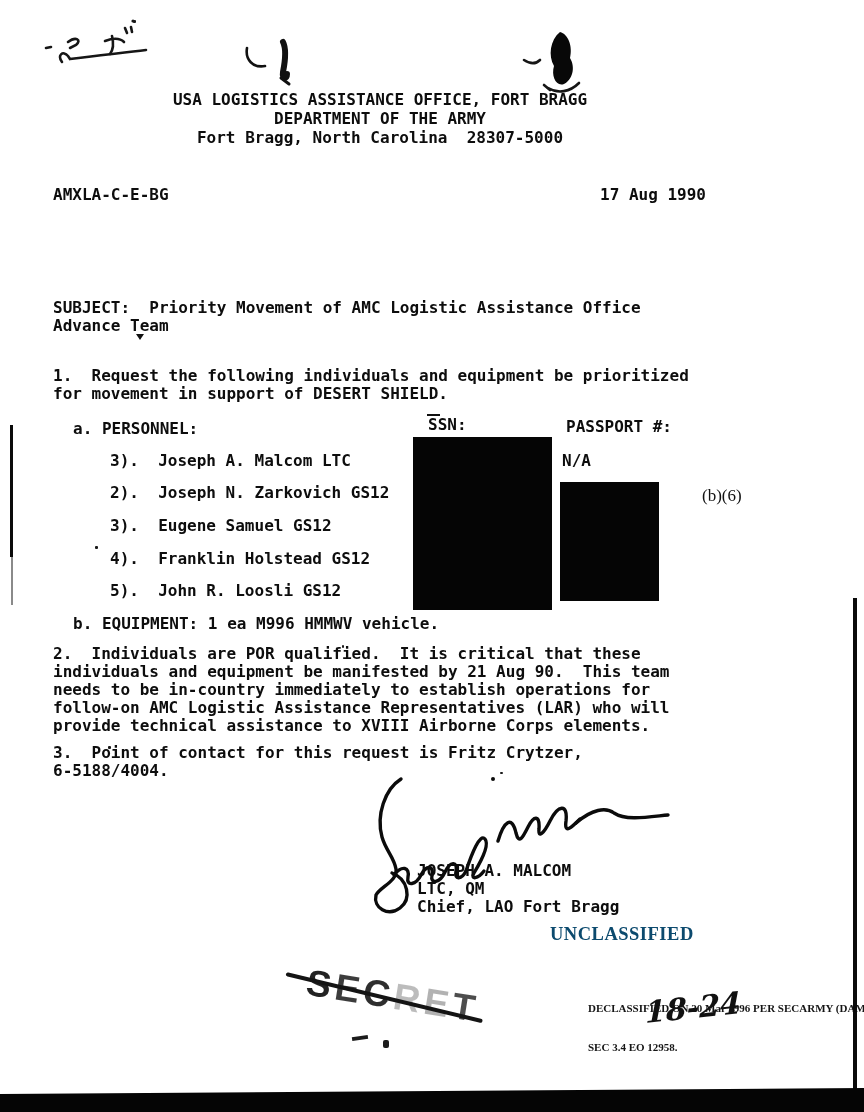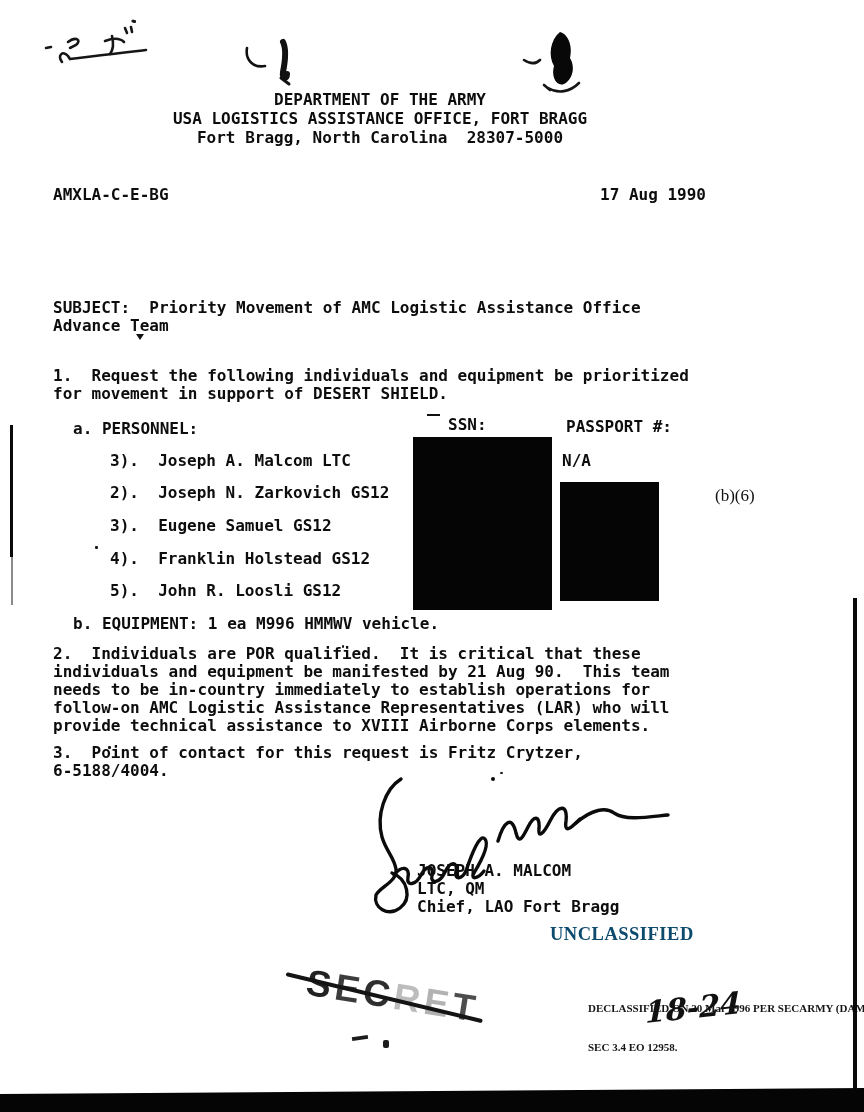--- a/index.html
+++ b/index.html
@@ -3,21 +3,21 @@
 <meta charset="utf-8">
 <style>
   html,body{margin:0;padding:0;background:#ffffff;}
   .page{position:relative;width:864px;height:1112px;background:#ffffff;overflow:hidden;
         font-family:"DejaVu Sans Mono",monospace;color:#0d0d0d;}
   .mono{position:absolute;white-space:pre;font-size:16px;line-height:18px;font-weight:bold;}
   .center-head{position:absolute;left:0;top:90px;width:760px;text-align:center;}
   .center-head div{white-space:pre;font-size:16px;line-height:19px;font-weight:bold;}
   .prow{height:32.6px;display:flex;align-items:center;white-space:pre;font-size:16px;font-weight:bold;}
   .redact{position:absolute;background:#050505;}
-  .serif-note{position:absolute;font-family:"Liberation Serif",serif;margin-left:13px;}
+  .serif-note{position:absolute;font-family:"Liberation Serif",serif;}
   .unclass{position:absolute;left:550px;top:924px;font-family:"Liberation Serif",serif;
            font-size:18.5px;font-weight:bold;letter-spacing:0.5px;color:#0c4a6e;}
   .declass{position:absolute;left:588px;top:976px;font-family:"Liberation Serif",serif;
            font-size:11px;font-weight:bold;line-height:13px;white-space:pre;color:#151515;}
   .handnum{position:absolute;left:645px;top:990px;font-family:"DejaVu Serif",serif;
            font-style:italic;font-weight:600;font-size:30px;transform:rotate(-6deg) skewX(-6deg);color:#111;}
   .secret{position:absolute;left:310px;top:962px;transform:rotate(9deg);transform-origin:left top;
           font-family:"Liberation Sans",sans-serif;font-weight:700;font-size:37px;letter-spacing:4px;color:#121212;}
   .strike{position:absolute;left:286px;top:972px;width:202px;height:4px;background:#141414;
           transform:rotate(13.5deg);transform-origin:left center;border-radius:2px;}
@@ -60,38 +60,38 @@
   <svg style="left:518px;top:28px" width="80" height="70" viewBox="0 0 80 70">
     <path d="M 42,4 C 50,6 55,18 52,30 C 58,40 54,52 46,56 C 38,59 33,48 36,38 C 30,28 32,12 42,4 Z" fill="#080808"></path>
     <g fill="none" stroke="#161616" stroke-width="2.6" stroke-linecap="round">
       <path d="M 6,32 c 6,4 12,4 16,0"></path>
       <path d="M 30,60 c 10,6 22,4 31,-5"></path>
       <path d="M 26,57 l 6,5"></path>
     </g>
   </svg>
 
   <div class="center-head">
+    <div>USA LOGISTICS ASSISTANCE OFFICE, FORT BRAGG</div>
     <div>DEPARTMENT OF THE ARMY</div>
-    <div>USA LOGISTICS ASSISTANCE OFFICE, FORT BRAGG</div>
     <div>Fort Bragg, North Carolina  28307-5000</div>
   </div>
 
   <div class="mono" style="left:53px;top:186px">AMXLA-C-E-BG</div>
   <div class="mono" style="left:600px;top:186px">17 Aug 1990</div>
 
 
   <div class="mono" style="left:53px;top:299px">SUBJECT:  Priority Movement of AMC Logistic Assistance Office
 Advance Team</div>
   <div class="vmark"></div>
 
   <div class="mono" style="left:53px;top:367px">1.  Request the following individuals and equipment be prioritized
 for movement in support of DESERT SHIELD.</div>
 
   <div class="mono" style="left:73px;top:420px">a. PERSONNEL:</div>
-  <div class="mono" style="left:448px;top:416px">SSN:</div>
+  <div class="mono" style="left:428px;top:416px">SSN:</div>
   <div class="overbar" style="left:427px;top:414px;width:13px"></div>
   <div class="mono" style="left:566px;top:418px">PASSPORT #:</div>
   <div class="mono" style="left:562px;top:452px">N/A</div>
 
   <div style="position:absolute;left:110px;top:444px">
     <div class="prow">3).  Joseph A. Malcom LTC</div>
     <div class="prow">2).  Joseph N. Zarkovich GS12</div>
     <div class="prow">3).  Eugene Samuel GS12</div>
     <div class="prow">4).  Franklin Holstead GS12</div>
     <div class="prow">5).  John R. Loosli GS12</div>

